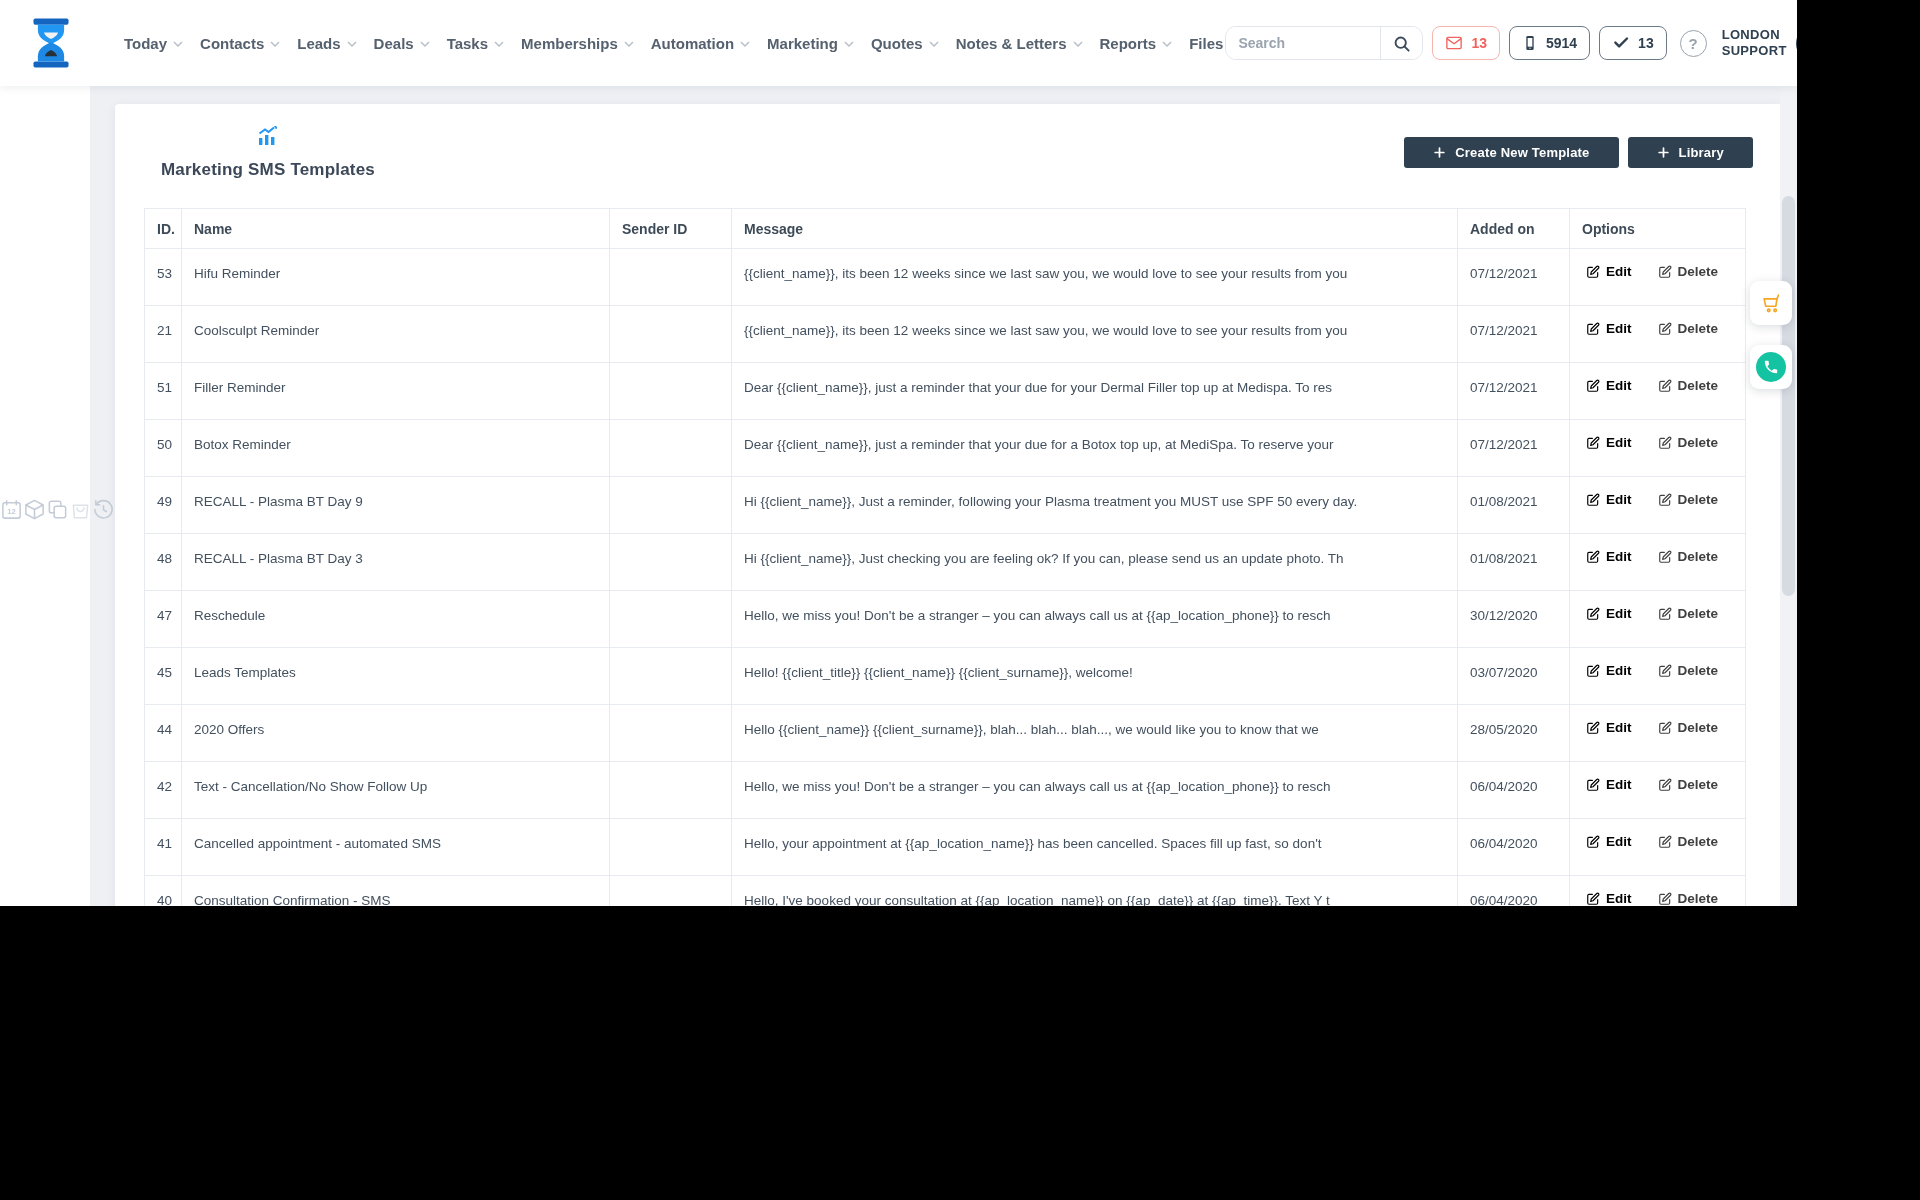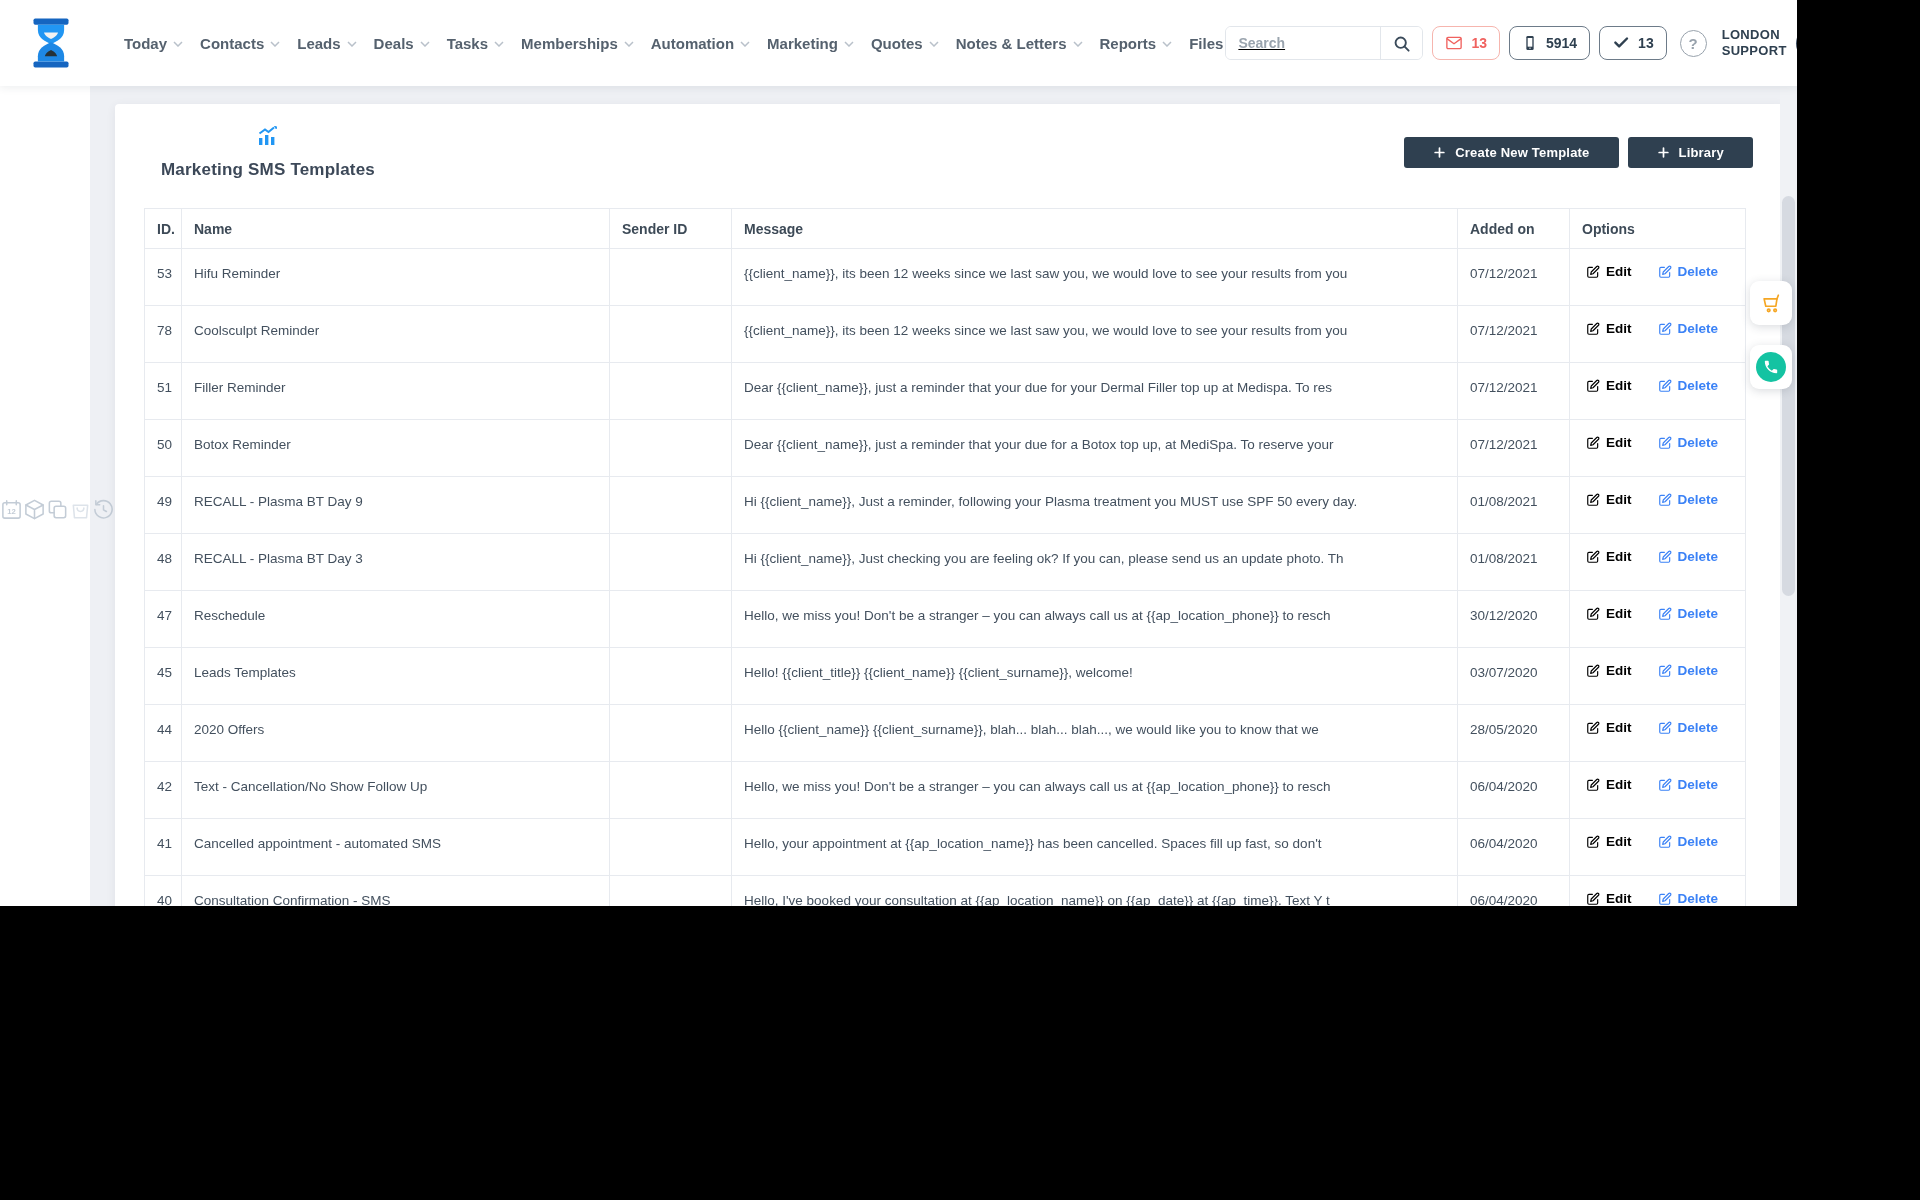--- a/index.html
+++ b/index.html
@@ -10,21 +10,21 @@
 
   
   .topbar { position:relative; z-index:5; display:flex; align-items:center; height:86px; background:#fff;
             box-shadow:0 2px 8px rgba(40,50,70,.08); padding:0 18px 0 20px; }
   .logo { width:62px; height:62px; flex:0 0 auto; display:flex; align-items:center; justify-content:center; cursor:pointer; }
   .mainnav { display:flex; align-items:center; gap:13px; margin-left:40px; flex:0 0 auto; }
   .nav-item { display:flex; align-items:center; gap:6px; font-size:15px; font-weight:600; color:#55616e;
               cursor:pointer; white-space:nowrap; padding:6px 2px; }
   .nav-item svg { margin-top:2px; }
   .topbar-right { margin-left:auto; display:flex; align-items:center; gap:9px; }
-  .search-box { display:flex; align-items:stretch; width:198px; height:34px; border:1px solid #e2e6eb; border-radius:6px; overflow:hidden; background:#fff;text-decoration:underline; }
+  .search-box { display:flex; align-items:stretch; width:198px; height:34px; border:1px solid #e2e6eb; border-radius:11px; overflow:hidden; background:#fff; }
   .search-box input { border:0; outline:none; flex:1; min-width:0; padding:0 12px; font-size:14px; color:#3c4858; font-family:inherit; }
   .search-box input::placeholder { color:#9aa4ae; font-weight:600; }
   .search-btn { width:42px; border:0; border-left:1px solid #e2e6eb; background:#fff; display:flex; align-items:center; justify-content:center; cursor:pointer; }
   .badge { display:flex; align-items:center; gap:8px; height:34px; padding:0 12px; border-radius:8px; background:#fff;
            font-size:14px; font-weight:700; cursor:pointer; }
   .badge-mail { border:1px solid #f6b5ae; color:#f0625f; }
   .badge-navy { border:1px solid #6d7b89; color:#2f4050; }
   .help-circle { width:27px; height:27px; border:1.6px solid #98a2ac; border-radius:50%; display:flex; align-items:center; justify-content:center;
                  color:#98a2ac; font-size:15px; font-weight:700; cursor:pointer; margin-left:4px; }
   .user-name { font-size:13px; font-weight:700; color:#2f4050; line-height:1.25; letter-spacing:.3px; margin-left:6px; cursor:pointer; }
@@ -48,21 +48,21 @@
   
   .tbl-wrap { margin:28px 40px 0 29px; }
   table { width:1601px; table-layout:fixed; border-collapse:collapse; }
   th, td { border:1px solid #e7eaef; text-align:left; vertical-align:top; white-space:nowrap; overflow:hidden; }
   th { height:40px; padding:12px 12px 0 12px; font-size:14px; font-weight:600; color:#3d4a57; }
   td { height:57px; padding:17px 12px 0 12px; font-size:13.5px; font-weight:500; color:#43505e; }
   td.c-opts { padding-top:15px; }
   .row-actions { display:flex; gap:26px; padding-left:4px; }
   .link { display:flex; align-items:center; gap:6px; font-size:13.5px; font-weight:700; cursor:pointer; text-decoration:none; }
   .link.edit { color:#000000; }
-  .link.del  { color:#3b82f6; }
+  .link.del  { color:#404040; }
 
   
   .scrollbar { position:absolute; right:0; top:86px; width:17px; height:820px; background:#f0f2f5; }
   .scroll-thumb { position:absolute; left:2px; width:13px; top:110px; height:400px; background:#d6dae1; border-radius:7px; cursor:pointer; }
   .float-btn { position:absolute; width:42px; height:44px; background:#fff; border-radius:9px; box-shadow:0 2px 10px rgba(50,60,80,.18);
                display:flex; align-items:center; justify-content:center; cursor:pointer; }
   .float-cart { right:5px; top:281px; color:#f5a623; }
   .float-phone { right:5px; top:345px; }
   .phone-circle { width:30px; height:30px; border-radius:50%; background:#14c3a2; display:flex; align-items:center; justify-content:center; }
 
@@ -357,21 +357,21 @@
                             <path d="M11 4H5a2 2 0 0 0-2 2v13a2 2 0 0 0 2 2h13a2 2 0 0 0 2-2v-6"></path>
                             <path d="M18.4 2.6a2.1 2.1 0 0 1 3 3L12 15l-4 1 1-4z"></path>
                           </svg>
           <span>Delete</span>
         </a>
       </div>
     </td>
   </tr>
 
   <tr>
-    <td>78</td>
+    <td>21</td>
     <td>Coolsculpt Reminder</td>
     <td></td>
     <td>{{client_name}}, its been 12 weeks since we last saw you, we would love to see your results from you</td>
     <td>07/12/2021</td>
     <td class="c-opts">
       <div class="row-actions">
         <a class="link edit">
           <svg class="ic" width="14" height="14" viewBox="0 0 24 24" style="stroke-width:2;">
                             <path d="M11 4H5a2 2 0 0 0-2 2v13a2 2 0 0 0 2 2h13a2 2 0 0 0 2-2v-6"></path>
                             <path d="M18.4 2.6a2.1 2.1 0 0 1 3 3L12 15l-4 1 1-4z"></path>

